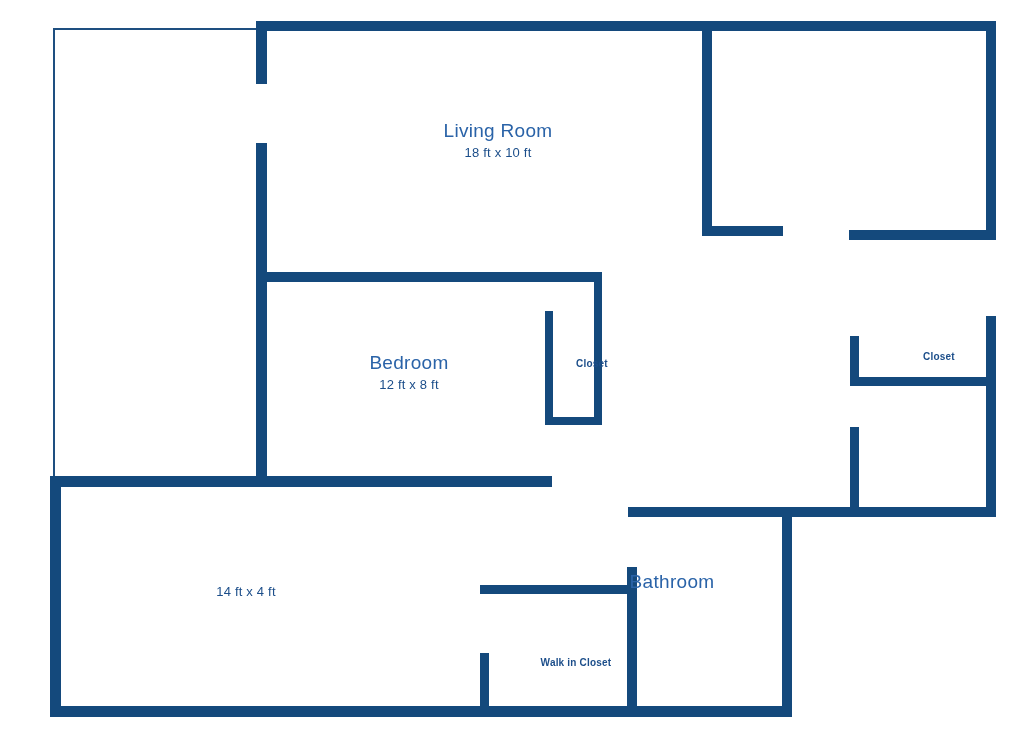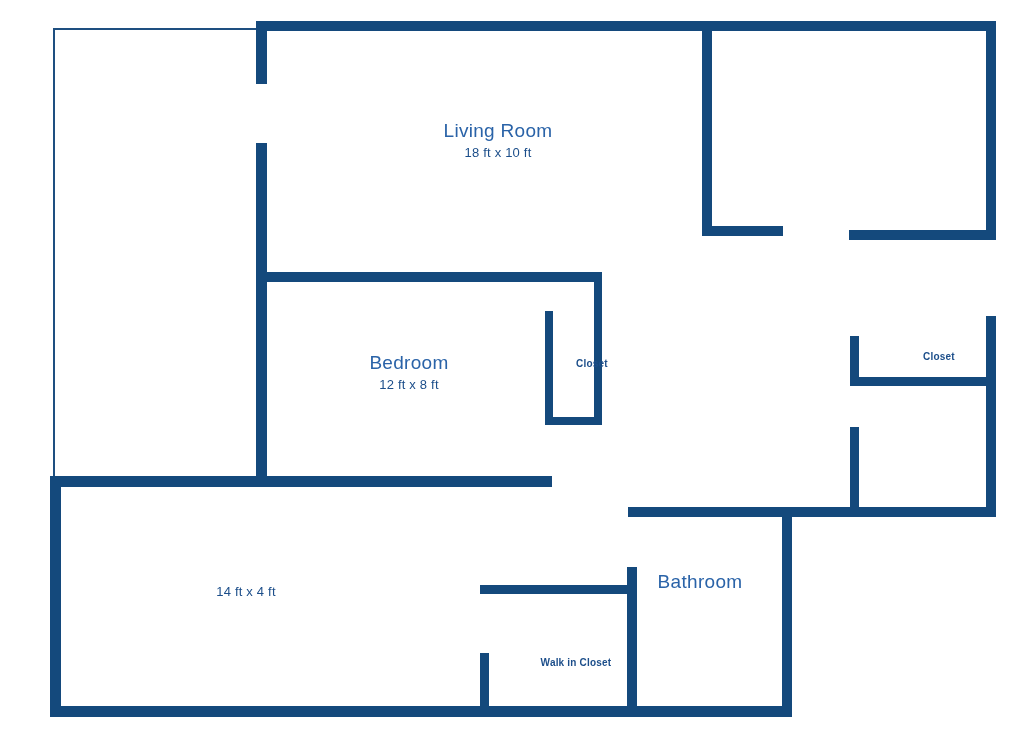--- a/index.html
+++ b/index.html
@@ -121,21 +121,21 @@
   </div>
 
   <div class="room-label" style="left:921px; top:356px;">
     <span class="closet-label">Closet</span>
   </div>
 
   <div class="room-label" style="left:246px; top:592px;">
     <span class="room-dims">14 ft x 4 ft</span>
   </div>
 
-  <div class="room-label" style="left:700px; top:582px;">
+  <div class="room-label" style="left:672px; top:582px;">
     <span class="room-title">Bathroom</span>
   </div>
 
   <div class="room-label" style="left:558px; top:662px;">
     <span class="closet-label">Walk in Closet</span>
   </div>
 
 </div>
 
 </body></html>

